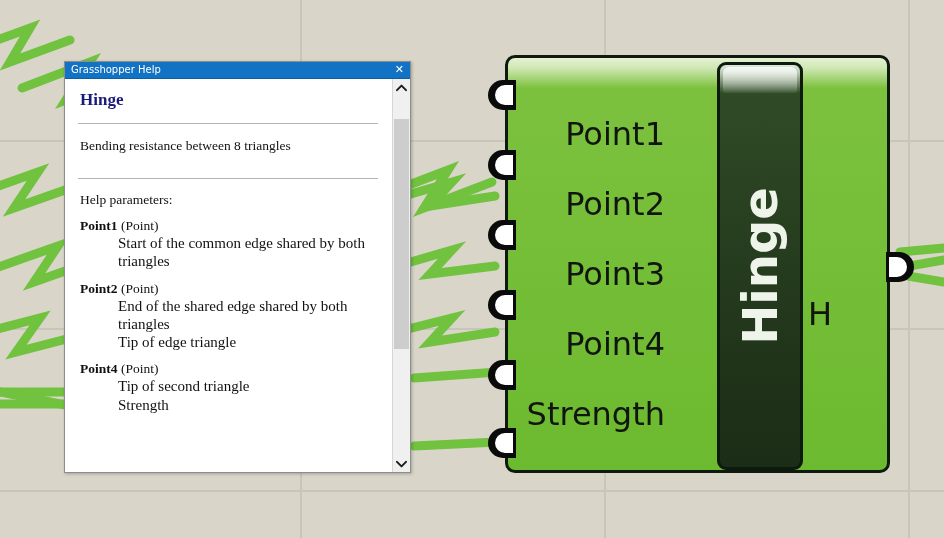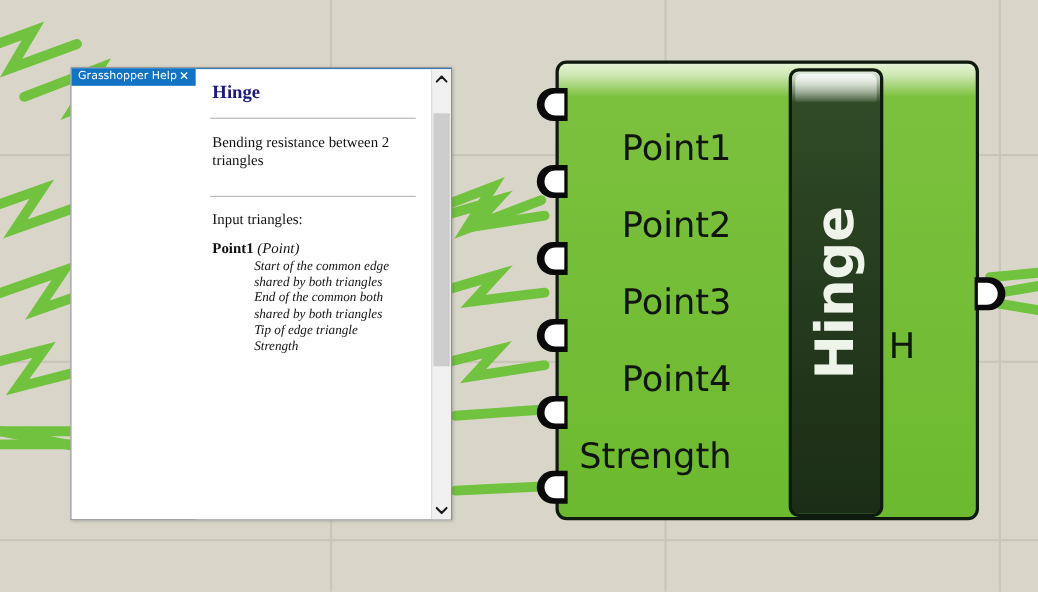--- a/index.html
+++ b/index.html
@@ -95,21 +95,21 @@
   .port.out .inner{left:3px;border-radius:0 11px 11px 0;}
 
   
   #help-window{
     position:absolute;
     left:64px;top:61px;width:347px;height:412px;
     background:#ffffff;
     border:1px solid #8d8d8d;
     box-sizing:border-box;
     box-shadow:1px 1px 3px rgba(0,0,0,.25);
-    display:flex;
+    display:flex;flex-direction:column;
   }
   #help-titlebar{
     height:16px;flex:0 0 16px;
     background:#1273c4;
     display:flex;align-items:center;
     padding:0 4px 0 6px;
   }
   #help-title-text{
     color:#ffffff;
     font-size:10px;
@@ -149,26 +149,25 @@
     font-size:13.5px;
     margin:14px 0 0 2px;
   }
   #help-section-label{
     font-size:13.5px;
     margin:13px 0 0 2px;
   }
   .param{margin:0 0 0 2px;}
   .param-head{font-size:13.5px;margin-top:10px;}
   .param-head .pname{font-weight:bold;}
-  .param-head .ptype{font-style:italic;}
+  .param-head .ptype{}
   .param-desc{
-    font-size:12px;
+    font-size:15px;
     margin-left:38px;
     line-height:1.22;
-    font-style:italic;
   }
 
   
   #help-scrollbar{
     flex:0 0 17px;width:17px;
     background:#f0f0f0;
     border-left:1px solid #d6d6d6;
     position:relative;
   }
   .sb-btn{
@@ -283,38 +282,49 @@
       <span id="help-title-text">Grasshopper Help</span>
       <span id="help-close">✕</span>
     </div>
 
     <div id="help-body-wrap">
       <div id="help-content">
 
         <div id="help-heading">Hinge</div>
         <div class="hr"></div>
 
-        <div id="help-summary">Bending resistance between 2 triangles</div>
+        <div id="help-summary">Bending resistance between 8 triangles</div>
         <div class="hr" style="margin-top:24px;"></div>
 
-        <div id="help-section-label">Input triangles:</div>
+        <div id="help-section-label">Help parameters:</div>
 
         <div id="param-list">
           <div class="param">
             <div class="param-head">
               <span class="pname">Point1</span>
               <span class="ptype">(Point)</span>
             </div>
             <div class="param-desc">Start of the common edge shared by both triangles</div>
           </div>
           <div class="param">
-            <div class="param-desc">End of the common both shared by both triangles</div>
+            <div class="param-head">
+              <span class="pname">Point2</span>
+              <span class="ptype">(Point)</span>
+            </div>
+            <div class="param-desc">End of the shared edge shared by both triangles</div>
           </div>
           <div class="param">
             <div class="param-desc">Tip of edge triangle</div>
+          </div>
+          <div class="param">
+            <div class="param-head">
+              <span class="pname">Point4</span>
+              <span class="ptype">(Point)</span>
+            </div>
+            <div class="param-desc">Tip of second triangle</div>
           </div>
           <div class="param">
             <div class="param-desc">Strength</div>
           </div>
         </div>
 
       </div>
 
       <div id="help-scrollbar">
         <div class="sb-btn" id="sb-up">

